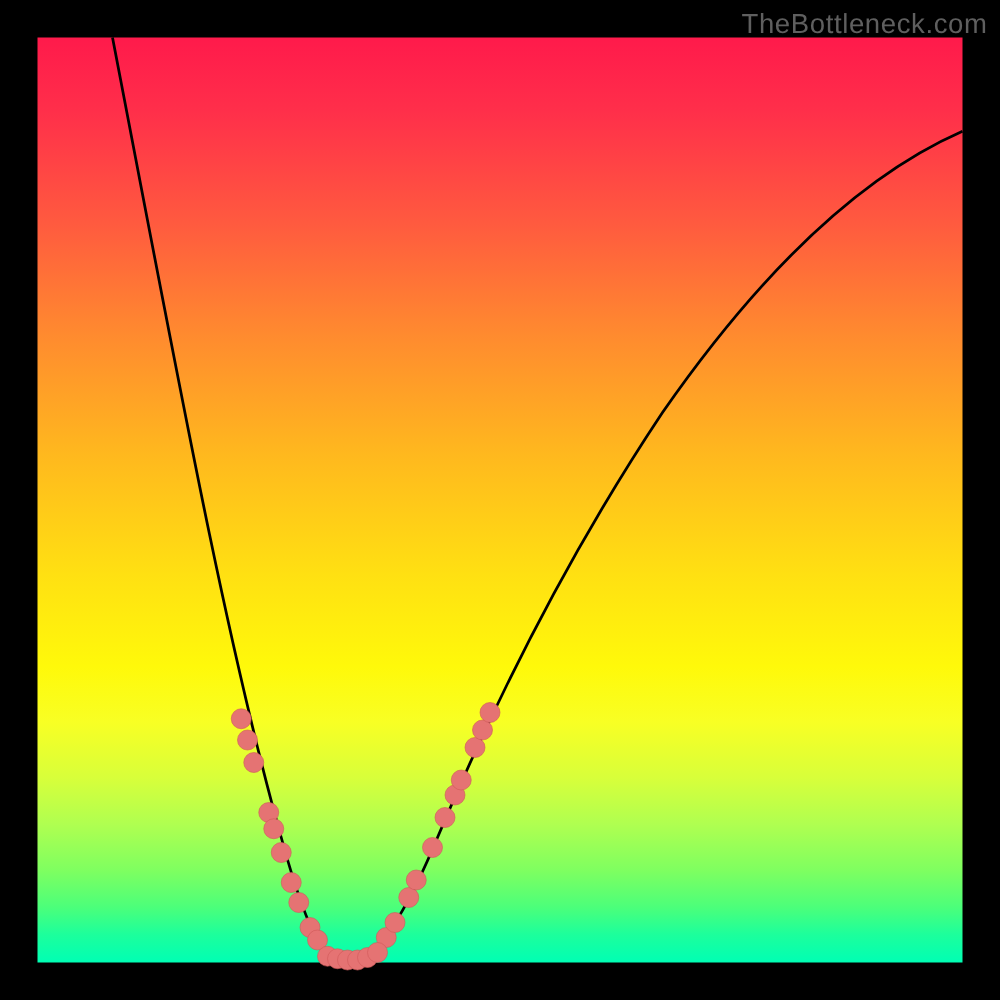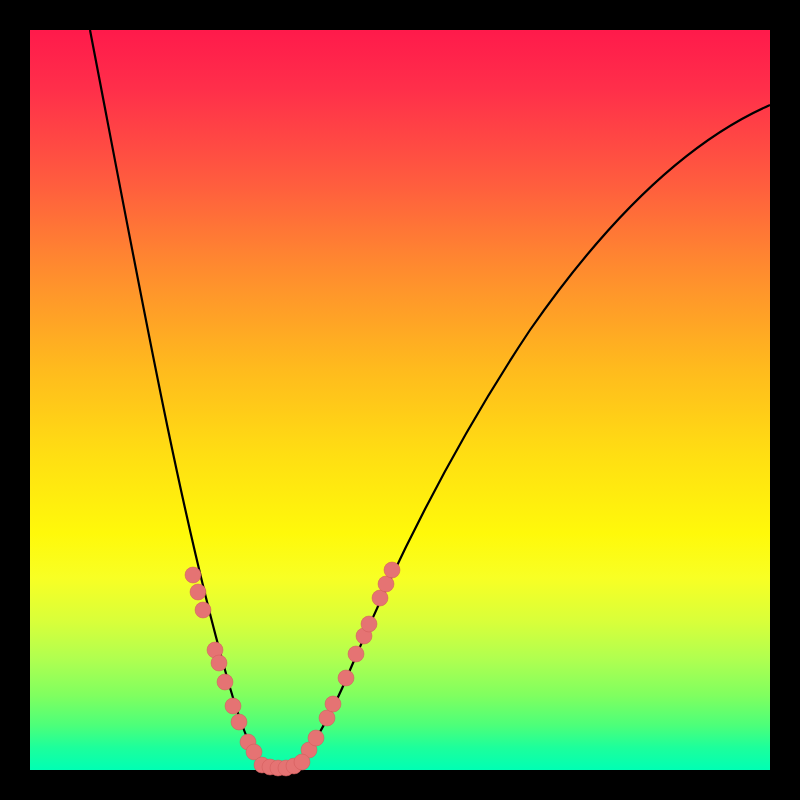--- a/index.html
+++ b/index.html
@@ -57,20 +57,21 @@
     top: 0;
     width: 740px;
     height: 740px;
     overflow: visible;
   }
 </style>
 </head>
 <body>
 
 <div class="frame">
+  <div class="watermark">TheBottleneck.com</div>
   <div class="plot-area">
     <svg class="curve" viewBox="0 0 740 740">
       <g>
         <path fill="none" stroke="#000" stroke-width="2.2" d="M 60 0 C 110 260, 150 480, 195 640 C 210 695, 222 723, 232 735 L 245 738"></path>
         <path fill="none" stroke="#000" stroke-width="2.2" d="M 260 738 C 275 728, 295 700, 320 640 C 360 545, 420 420, 500 300 C 580 185, 660 110, 740 75"></path>
       </g>
       <g id="dots-left">
           <circle cx="163" cy="545" r="8" fill="#e57373" stroke="#d05a5a" stroke-width="0.5"></circle>
           <circle cx="168" cy="562" r="8" fill="#e57373" stroke="#d05a5a" stroke-width="0.5"></circle>
           <circle cx="173" cy="580" r="8" fill="#e57373" stroke="#d05a5a" stroke-width="0.5"></circle>

